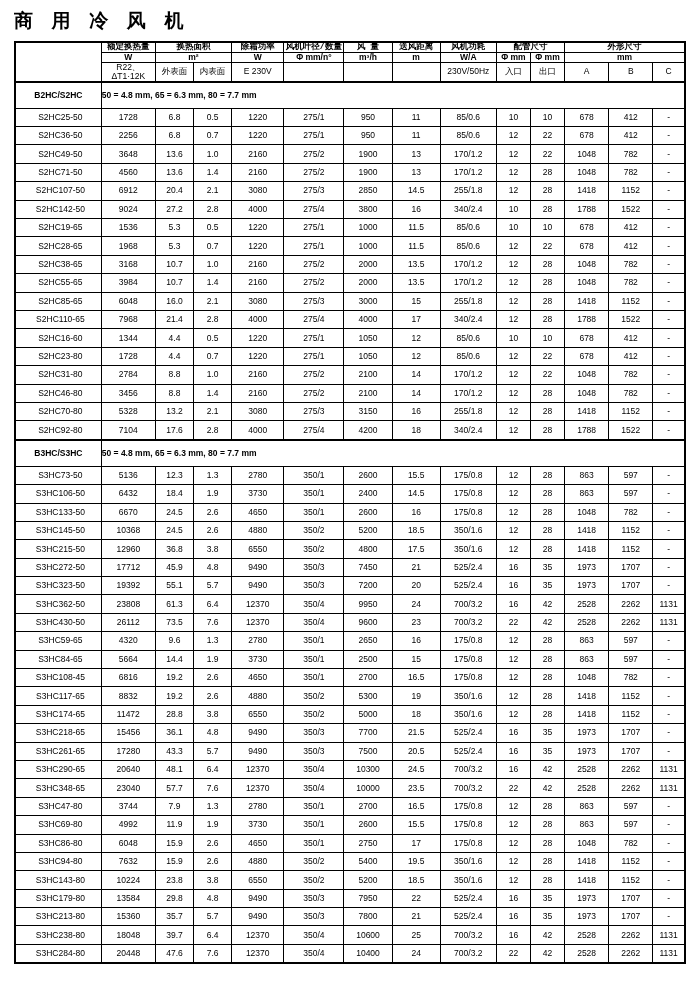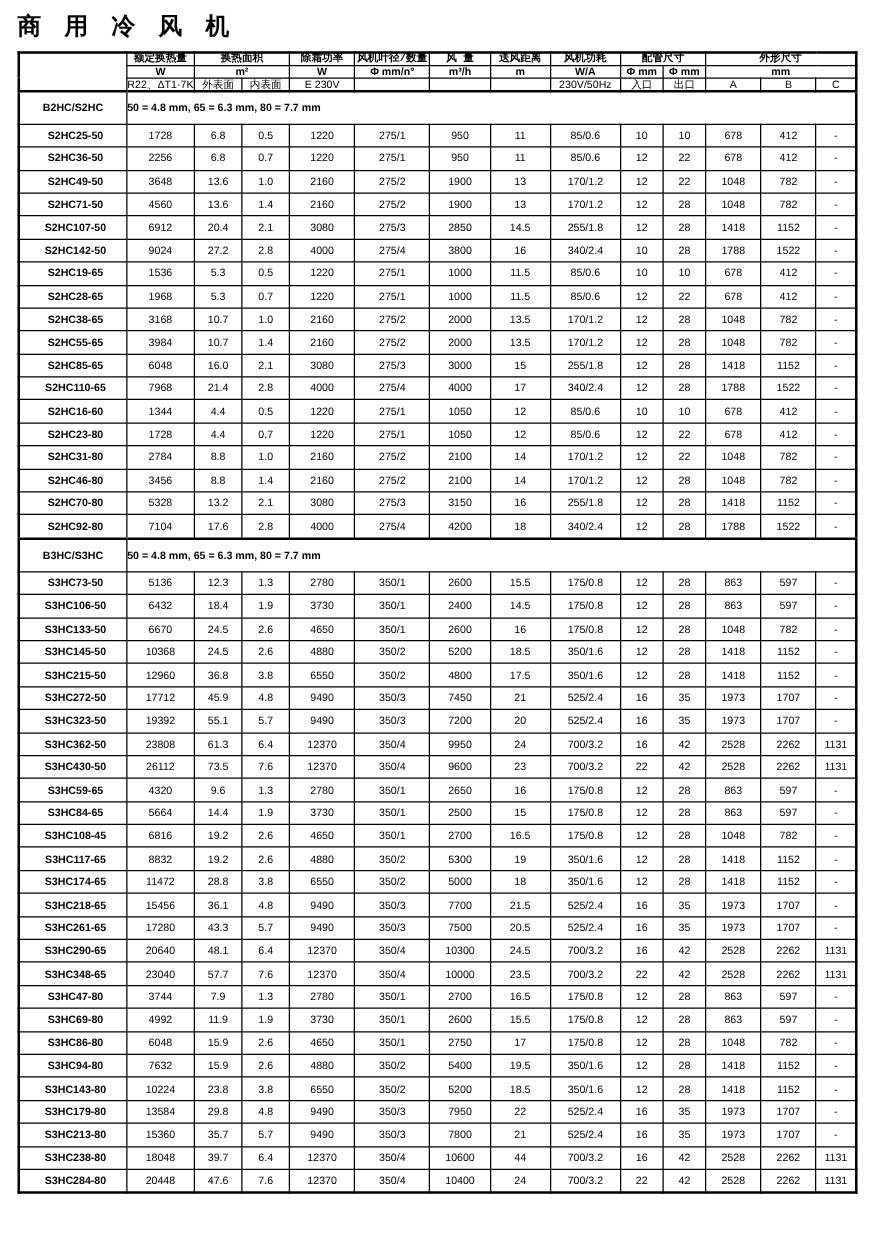--- a/index.html
+++ b/index.html
@@ -76,21 +76,21 @@
     font-size: 9.5px;
     font-weight: bold;
     padding-left: 4px;
   }
   .datarow td {
     height: 17.4px;
   }
   .model {
     text-align: center;
     padding-left: 4px !important;
-    font-weight: bold;
+    font-weight: normal;
     font-size: 8.8px;
     margin-top: 32px;
   }
   .val {
     font-size: 8.3px;
   }
   .sm { font-size: 6.5px; }
 </style>
 </head>
 <body>
@@ -138,21 +138,21 @@
       <td>Φ mm/n°</td>
       <td>m³/h</td>
       <td>m</td>
       <td>W/A</td>
       <td>Φ mm</td>
       <td>Φ mm</td>
       <td colspan="3">mm</td>
     </tr>
 
     <tr class="hdr-unit2">
-      <td>R22、ΔT1·7K</td>
+      <td>R22、ΔT1·12K</td>
       <td>外表面</td>
       <td>内表面</td>
       <td class="sm">E  230V</td>
       <td></td>
       <td></td>
       <td></td>
       <td>230V/50Hz</td>
       <td class="sm">入口</td>
       <td class="sm">出口</td>
       <td class="sm">A</td>
@@ -859,21 +859,21 @@
           <td class="val">-</td>
         </tr>
         <tr class="datarow">
           <td class="model">S3HC238-80</td>
           <td class="val">18048</td>
           <td class="val">39.7</td>
           <td class="val">6.4</td>
           <td class="val">12370</td>
           <td class="val">350/4</td>
           <td class="val">10600</td>
-          <td class="val">44</td>
+          <td class="val">25</td>
           <td class="val">700/3.2</td>
           <td class="val">16</td>
           <td class="val">42</td>
           <td class="val">2528</td>
           <td class="val">2262</td>
           <td class="val">1131</td>
         </tr>
         <tr class="datarow">
           <td class="model">S3HC284-80</td>
           <td class="val">20448</td>

